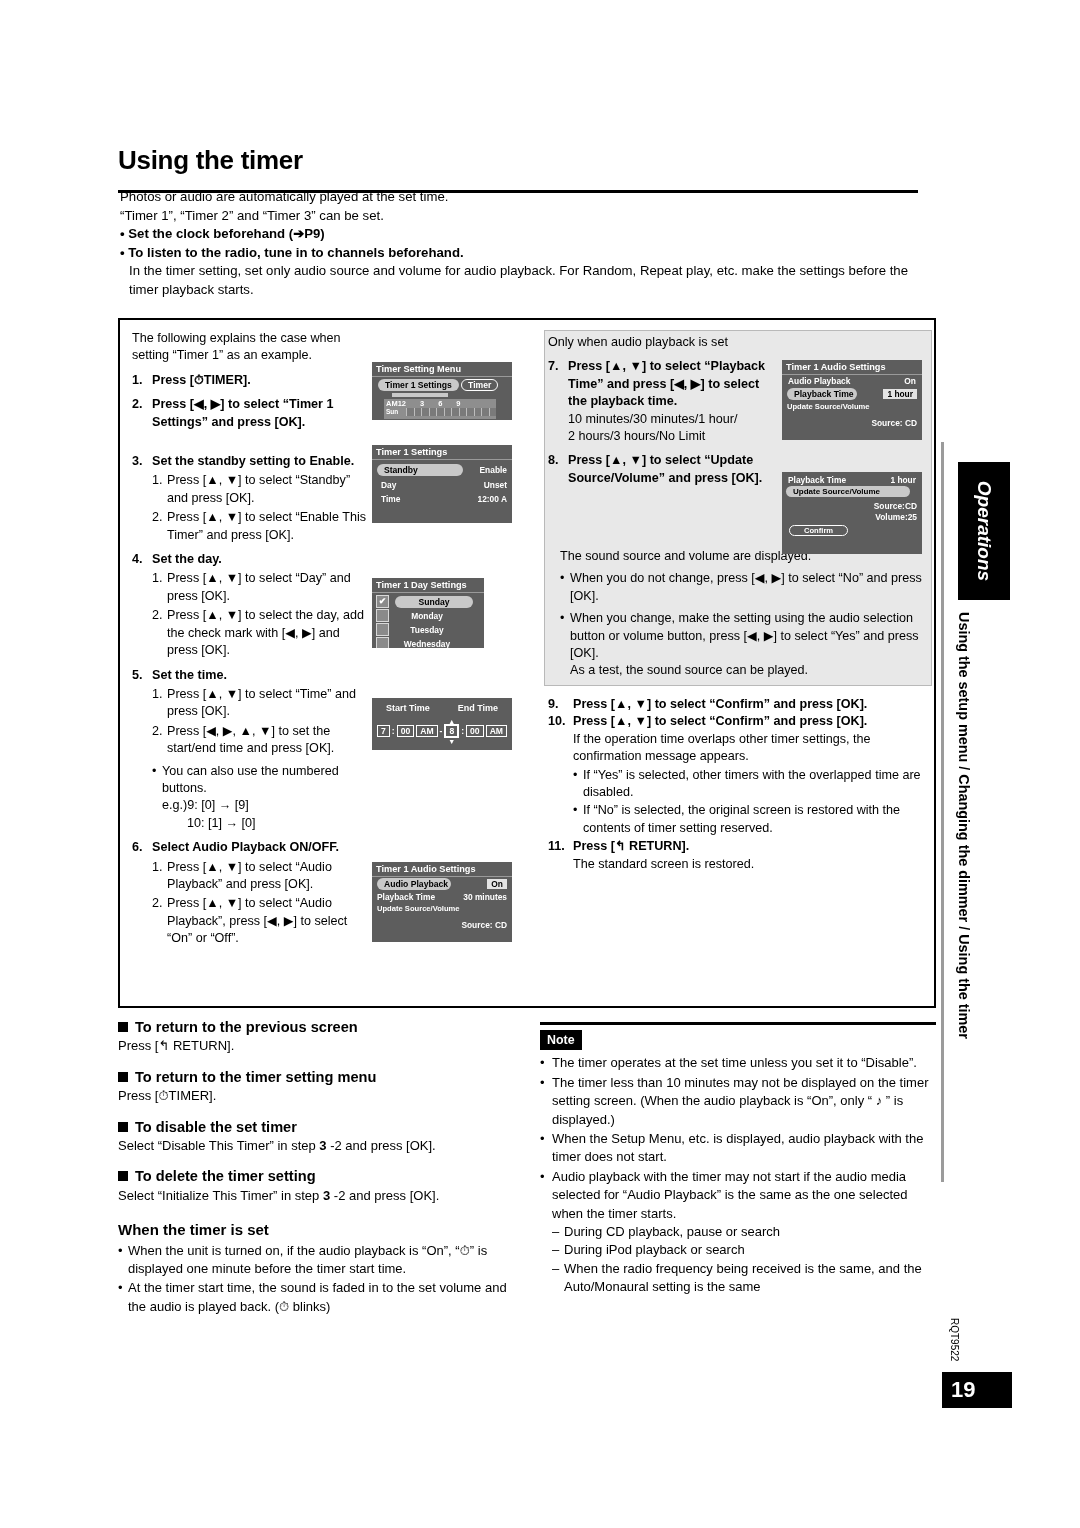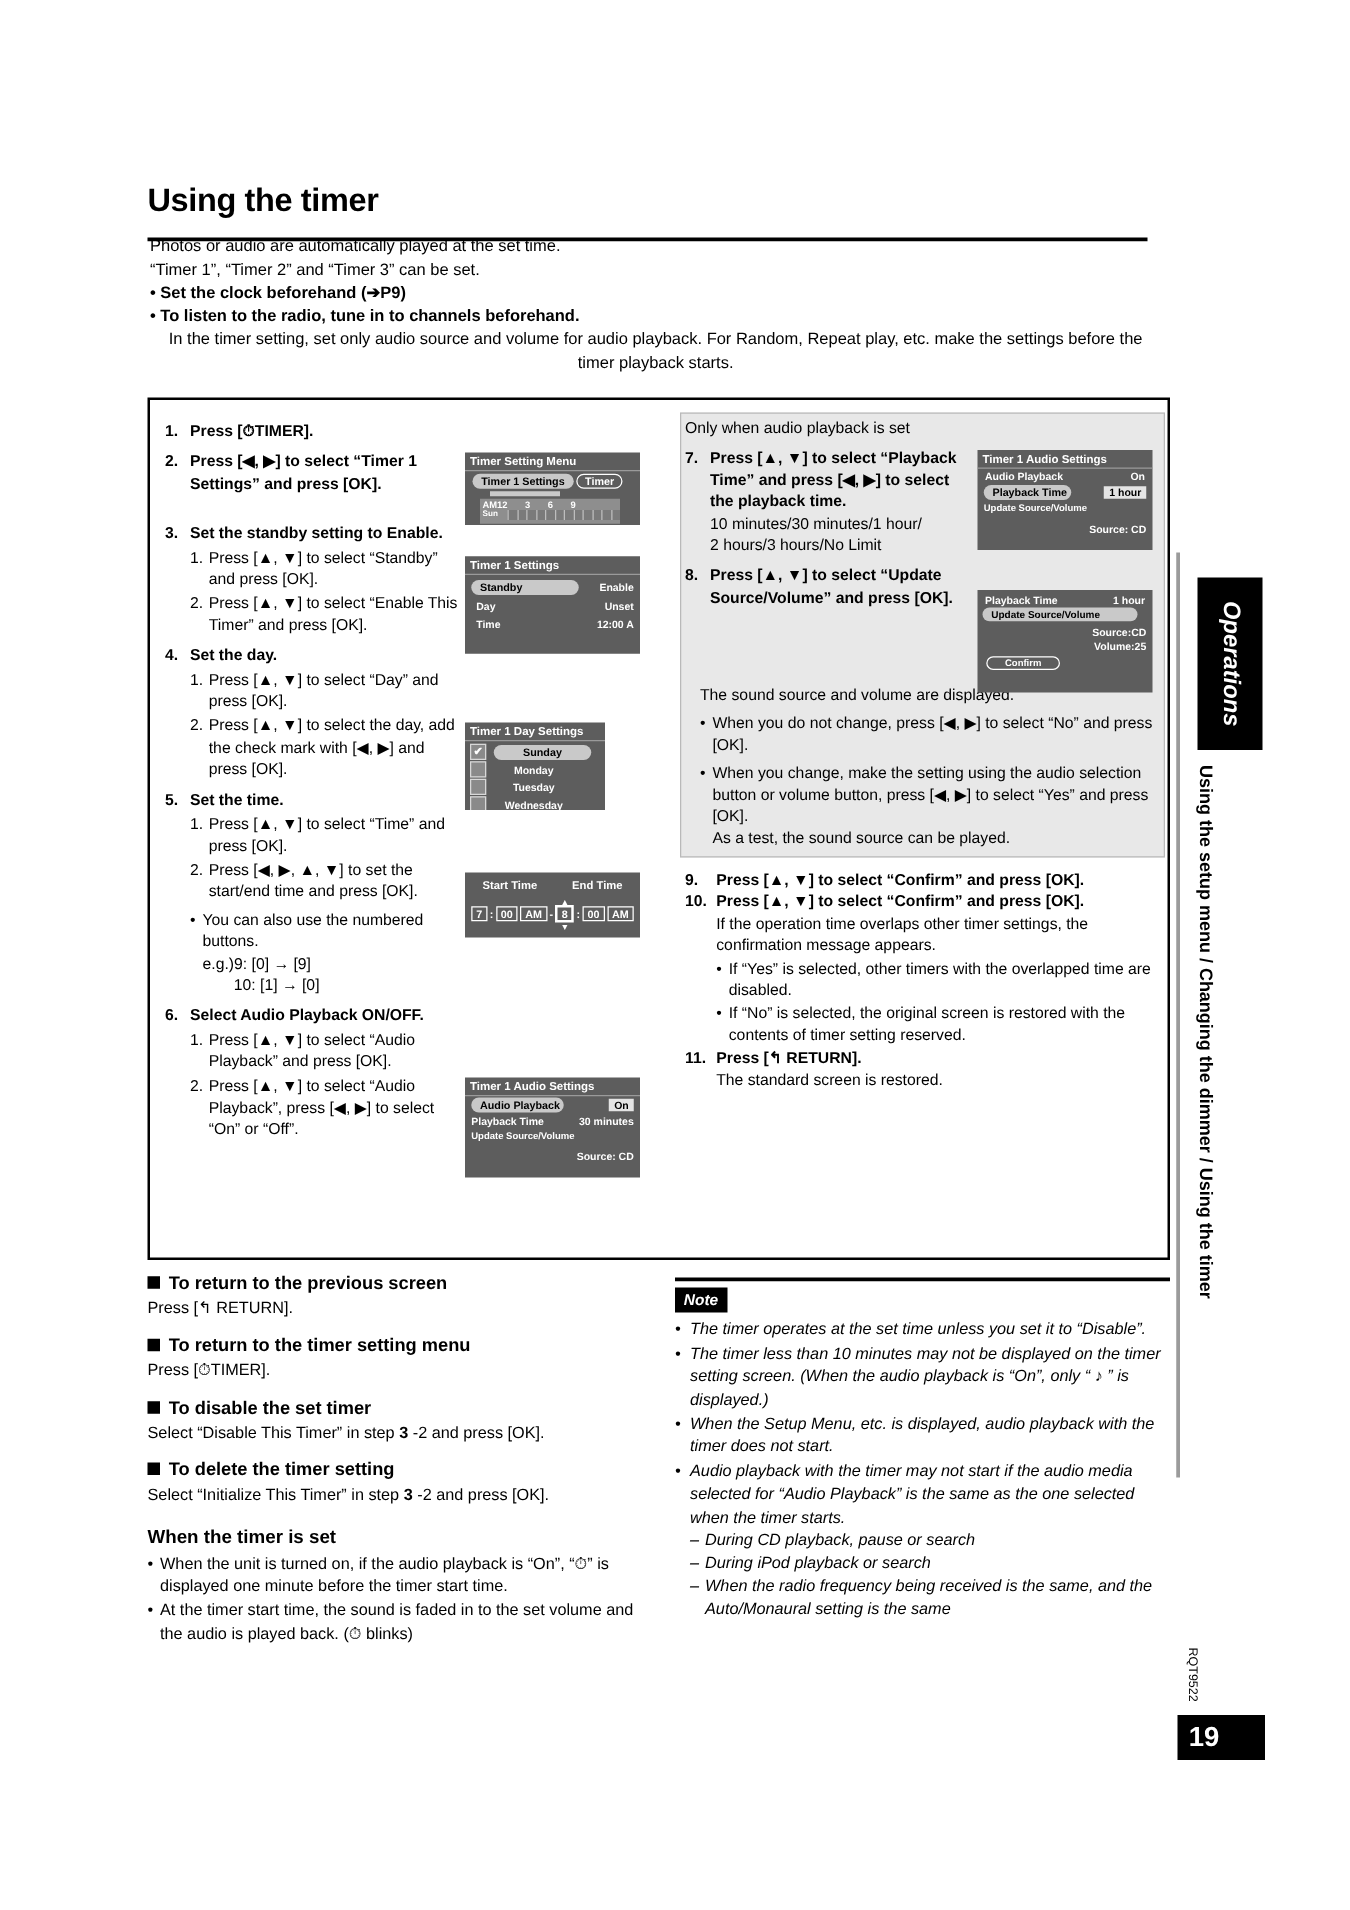--- a/index.html
+++ b/index.html
@@ -39,21 +39,21 @@
   
   .intro {
     position: absolute;
     left: 120px; top: 188px;
     width: 800px;
     font-size: 13.2px;
     line-height: 18.6px;
   }
   .intro .b { font-weight: bold; }
   .intro .bullet-line { text-indent: -9px; padding-left: 9px; }
-  .intro .indent { padding-left: 9px; text-align: center; }
+  .intro .indent { padding-left: 9px; }
 
   
   .main-box {
     position: absolute;
     left: 118px; top: 318px;
     width: 818px; height: 690px;
     border: 2px solid #000;
     background: #fff;
     box-sizing: border-box;
   }
@@ -250,21 +250,20 @@
     left: 540px; top: 1022px;
     width: 396px; height: 3px;
     background: #000;
   }
   .note-box {
     position: absolute;
     left: 540px; top: 1030px;
     width: 396px;
     font-size: 13px;
     line-height: 18.4px;
-    font-style: italic;
   }
   .note-badge {
     display: inline-block;
     background: #000;
     color: #fff;
     font-weight: bold;
     font-size: 12.4px;
     padding: 1px 7px;
     margin-bottom: 3px;
   }
@@ -351,20 +350,21 @@
     <div class="bullet-line b">• <span>Set the clock beforehand (➔P9)</span></div>
     <div class="bullet-line b">• <span>To listen to the radio, tune in to channels beforehand.</span></div>
     <div class="indent">In the timer setting, set only audio source and volume for audio playback. For Random, Repeat play, etc. make the settings before the timer playback starts.</div>
   </div>
 
   <div class="main-box"></div>
 
   <div class="grey-sub"></div>
 
   <div class="col-left">
+    <div>The following explains the case when setting “Timer 1” as an example.</div>
 
     <div class="step">
       <div class="step-num">1.</div>
       <div class="step-body bold">Press [⏱TIMER].</div>
     </div>
 
     <div class="step">
       <div class="step-num">2.</div>
       <div class="step-body bold">Press [◀, ▶] to select “Timer 1 Settings” and press [OK].</div>
     </div>

